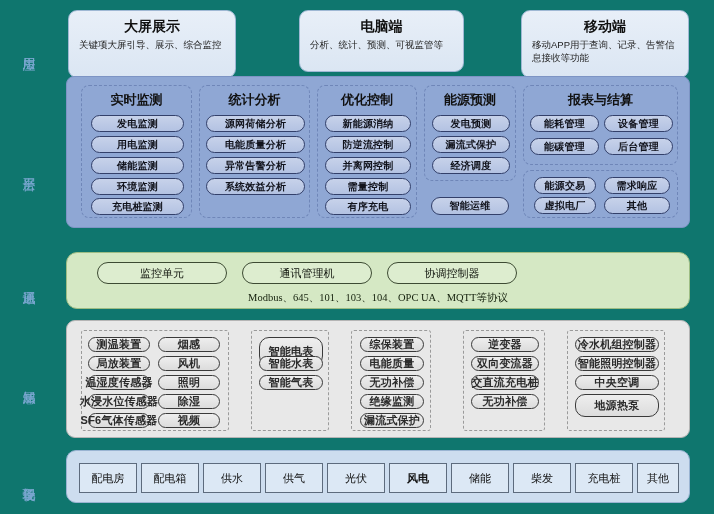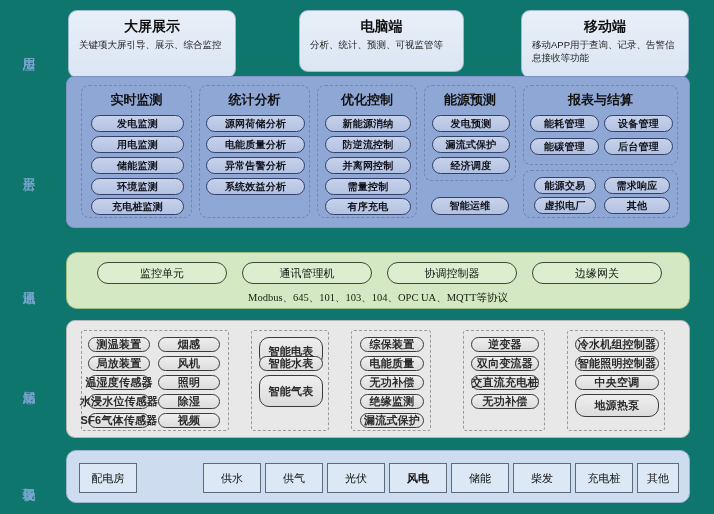--- a/index.html
+++ b/index.html
@@ -262,21 +262,20 @@
       <div class="pill" style="left:80px;top:6px;width:66px;height:17px;">需求响应</div>
       <div class="pill" style="left:10px;top:26px;width:62px;height:17px;">虚拟电厂</div>
       <div class="pill" style="left:80px;top:26px;width:66px;height:17px;">其他</div>
     </div>
   </div>
 
   <div class="band" id="comm-band" style="left:66px;top:252px;width:624px;height:57px;">
     <div class="comm-pill" style="left:30px;top:9px;width:130px;height:22px;">监控单元</div>
     <div class="comm-pill" style="left:175px;top:9px;width:130px;height:22px;">通讯管理机</div>
     <div class="comm-pill" style="left:320px;top:9px;width:130px;height:22px;">协调控制器</div>
-    <div class="comm-pill" style="left:465px;top:9px;width:130px;height:22px;">边缘网关</div>
     <div id="comm-protocol" style="top:38px;">Modbus、645、101、103、104、OPC UA、MQTT等协议</div>
   </div>
 
   <div class="band" id="sense-band" style="left:66px;top:320px;width:624px;height:118px;">
 
     <div class="sense-group" style="left:14px;top:9px;width:148px;height:101px;">
       <div class="sense-pill" style="left:6px;top:6px;width:62px;height:15px;">测温装置</div>
       <div class="sense-pill" style="left:6px;top:25px;width:62px;height:15px;">局放装置</div>
       <div class="sense-pill" style="left:6px;top:44px;width:62px;height:15px;">温湿度传感器</div>
       <div class="sense-pill" style="left:6px;top:63px;width:62px;height:15px;">水浸水位传感器</div>
@@ -285,21 +284,21 @@
       <div class="sense-pill" style="left:76px;top:6px;width:62px;height:15px;">烟感</div>
       <div class="sense-pill" style="left:76px;top:25px;width:62px;height:15px;">风机</div>
       <div class="sense-pill" style="left:76px;top:44px;width:62px;height:15px;">照明</div>
       <div class="sense-pill" style="left:76px;top:63px;width:62px;height:15px;">除湿</div>
       <div class="sense-pill" style="left:76px;top:82px;width:62px;height:15px;">视频</div>
     </div>
 
     <div class="sense-group" style="left:184px;top:9px;width:78px;height:101px;">
       <div class="sense-pill" style="left:7px;top:6px;width:64px;height:29px;">智能电表</div>
       <div class="sense-pill" style="left:7px;top:25px;width:64px;height:15px;">智能水表</div>
-      <div class="sense-pill" style="left:7px;top:44px;width:64px;height:32px;">智能气表</div>
+      <div class="sense-pill" style="left:7px;top:44px;width:64px;height:15px;">智能气表</div>
     </div>
 
     <div class="sense-group" style="left:284px;top:9px;width:80px;height:101px;">
       <div class="sense-pill" style="left:8px;top:6px;width:64px;height:15px;">综保装置</div>
       <div class="sense-pill" style="left:8px;top:25px;width:64px;height:15px;">电能质量</div>
       <div class="sense-pill" style="left:8px;top:44px;width:64px;height:15px;">无功补偿</div>
       <div class="sense-pill" style="left:8px;top:63px;width:64px;height:15px;">绝缘监测</div>
       <div class="sense-pill" style="left:8px;top:82px;width:64px;height:15px;">漏流式保护</div>
     </div>
 
@@ -313,20 +312,21 @@
     <div class="sense-group" style="left:500px;top:9px;width:98px;height:101px;">
       <div class="sense-pill" style="left:7px;top:6px;width:84px;height:15px;">冷水机组控制器</div>
       <div class="sense-pill" style="left:7px;top:25px;width:84px;height:15px;">智能照明控制器</div>
       <div class="sense-pill" style="left:7px;top:44px;width:84px;height:15px;">中央空调</div>
       <div class="sense-pill" style="left:7px;top:63px;width:84px;height:23px;">地源热泵</div>
     </div>
   </div>
 
   <div class="band" id="field-band" style="left:66px;top:450px;width:624px;height:53px;">
     <div class="field-box" style="left:12px;top:12px;width:58px;height:30px;">配电房</div>
+    <div class="field-box" style="left:74px;top:12px;width:58px;height:30px;">配电箱</div>
     <div class="field-box" style="left:136px;top:12px;width:58px;height:30px;">供水</div>
     <div class="field-box" style="left:198px;top:12px;width:58px;height:30px;">供气</div>
     <div class="field-box" style="left:260px;top:12px;width:58px;height:30px;">光伏</div>
     <div class="field-box" style="left:322px;top:12px;width:58px;height:30px;font-weight:bold;">风电</div>
     <div class="field-box" style="left:384px;top:12px;width:58px;height:30px;">储能</div>
     <div class="field-box" style="left:446px;top:12px;width:58px;height:30px;">柴发</div>
     <div class="field-box" style="left:508px;top:12px;width:58px;height:30px;">充电桩</div>
     <div class="field-box" style="left:570px;top:12px;width:42px;height:30px;">其他</div>
   </div>
 

